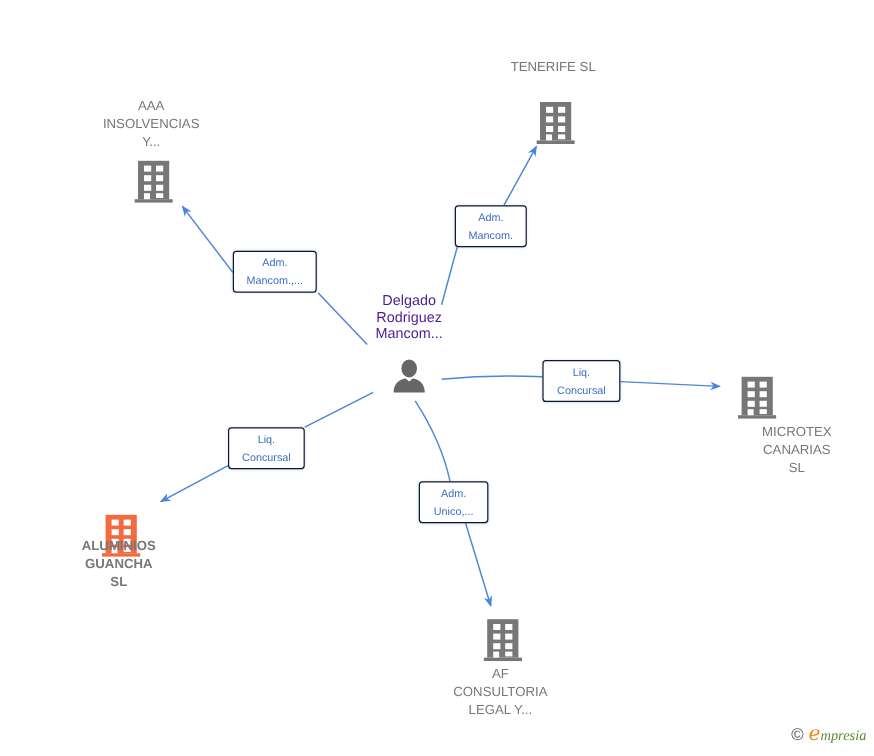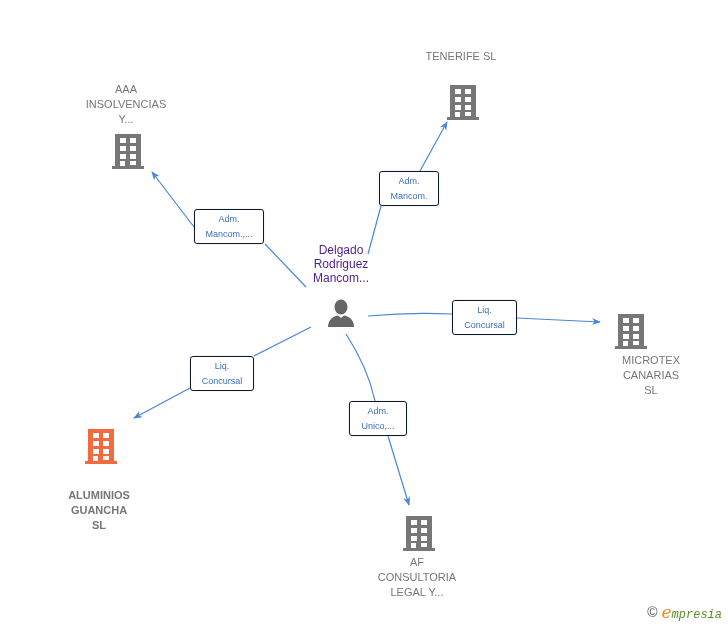--- a/index.html
+++ b/index.html
@@ -12,21 +12,21 @@
     .node-label.highlight { color: #777777; font-weight: bold; }
     .edge-label { position: absolute; background: #ffffff; border: 1px solid #0f172a;
                   border-radius: 3px; font-size: 9px; line-height: 15px; color: #3b6fc1;
                   text-align: center; box-sizing: border-box; padding: 2px 3px;
                   box-shadow: 0 0 2px rgba(74,134,216,0.25); }
     .icon { position: absolute; }
     .watermark { position: absolute; right: 6px; bottom: 8px; font-size: 13px; color: #666;
                  display: flex; align-items: center; gap: 4px; }
     .wm-copy { font-size: 14px; color: #555; }
     .wm-e { font-family: "DejaVu Serif", serif; font-style: italic; color: #f08a1c; font-size: 17px; }
-    .wm-rest { font-family: Liberation Mono, monospace; font-style: italic; color: #5b8a2a; font-size: 12px; }
+    .wm-rest { font-family: Liberation Serif, serif; font-style: italic; color: #5b8a2a; font-size: 12px; }
   </style>
 </head>
 <body>
 
 <svg id="graph" xmlns="http://www.w3.org/2000/svg">
   <defs>
     <marker id="arrow" viewBox="0 0 10 10" refX="9" refY="5" markerWidth="9" markerHeight="9" orient="auto-start-reverse" markerUnits="userSpaceOnUse">
       <path d="M0,1 L10,5 L0,9 L3,5 z" fill="#4a86d8"></path>
     </marker>
     <symbol id="building" viewBox="0 0 32 36">
@@ -88,21 +88,21 @@
   <svg width="32" height="36" fill="#777777">
       <use href="#building"></use>
     </svg>
 </div>
 
 <div class="icon" style="left:615px;top:313px;width:32px;height:36px;">
   <svg width="32" height="36" fill="#777777">
       <use href="#building"></use>
     </svg>
 </div>
-<div class="node-label" style="left:586px;top:353px;">
+<div class="node-label" style="left:599px;top:353px;">
   <div>MICROTEX</div>
   <div>CANARIAS</div>
   <div>SL</div>
 </div>
 
 <div class="icon" style="left:403px;top:515px;width:32px;height:36px;">
   <svg width="32" height="36" fill="#777777">
       <use href="#building"></use>
     </svg>
 </div>
@@ -110,21 +110,21 @@
   <div>AF</div>
   <div>CONSULTORIA</div>
   <div>LEGAL Y...</div>
 </div>
 
 <div class="icon" style="left:85px;top:428px;width:32px;height:36px;">
   <svg width="32" height="36" fill="#f26a3d">
       <use href="#building"></use>
     </svg>
 </div>
-<div class="node-label highlight" style="left:34px;top:488px;">
+<div class="node-label highlight" style="left:34px;top:448px;">
   <div>ALUMINIOS</div>
   <div>GUANCHA</div>
   <div>SL</div>
 </div>
 
 <div class="edge-label" style="left:194px;top:209px;width:70px;height:35px;">
   <div>Adm.</div>
   <div>Mancom.,...</div>
 </div>
 <div class="edge-label" style="left:379px;top:171px;width:60px;height:35px;">

